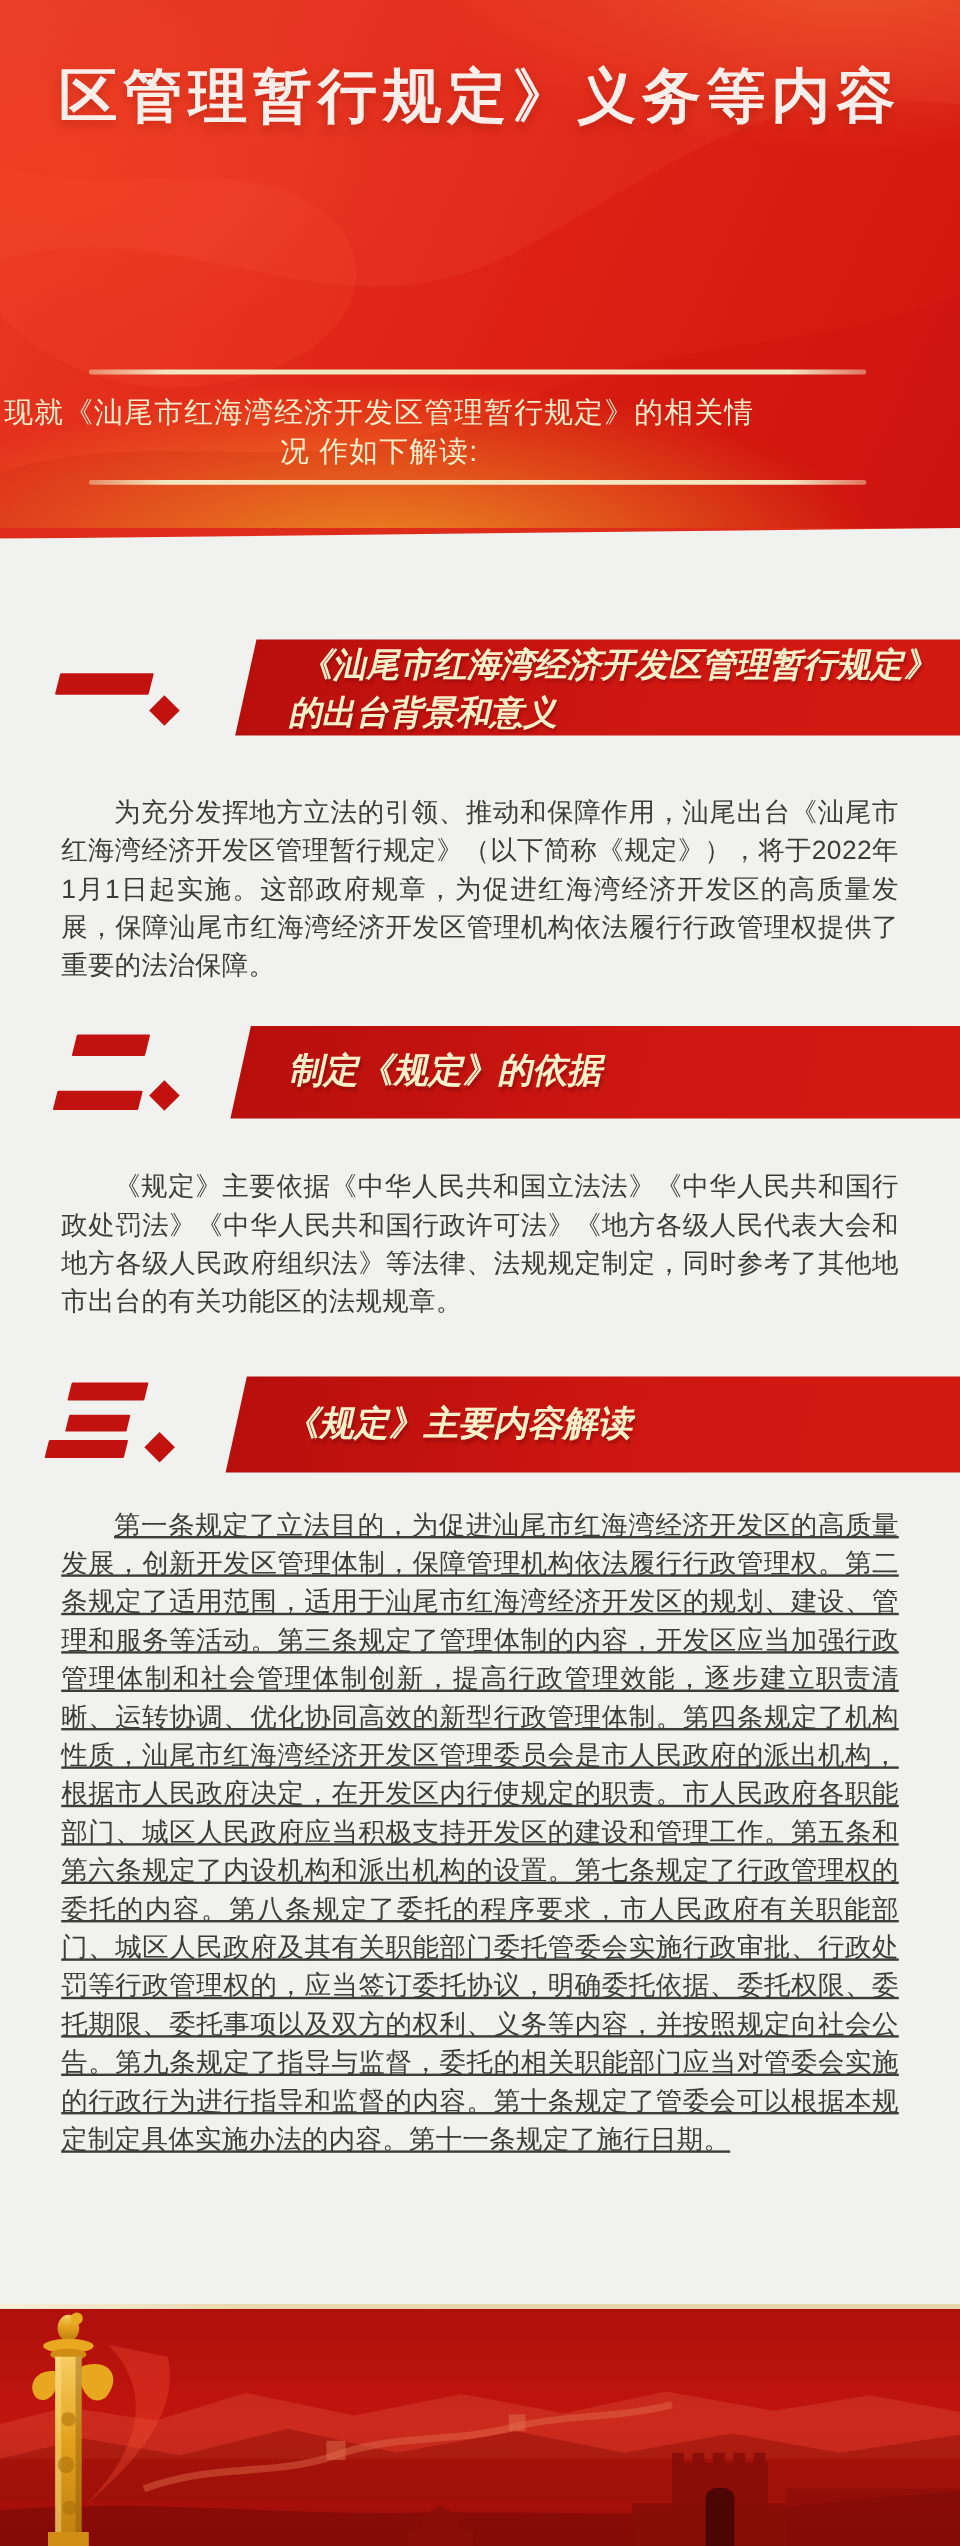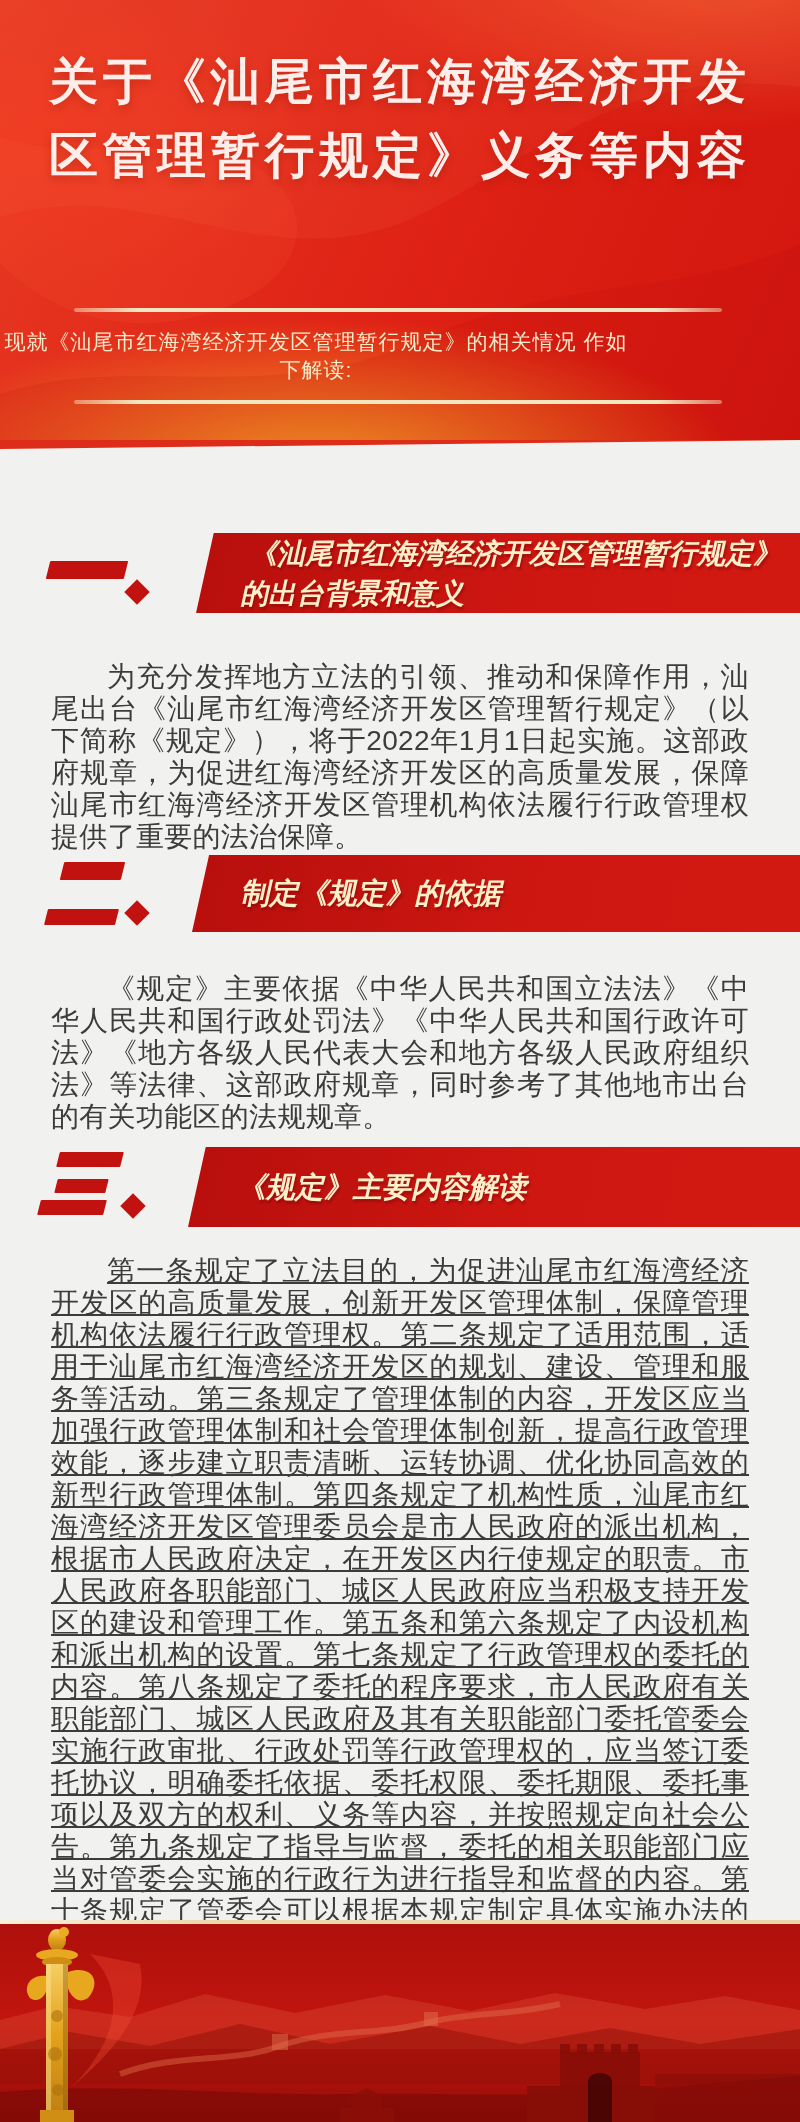--- a/index.html
+++ b/index.html
@@ -29,21 +29,21 @@
     color:#feeeea;text-shadow:0 4px 8px rgba(140,20,5,.35);
   }
   .divider{
     position:absolute;left:74px;width:648px;height:4px;border-radius:2px;
     background:linear-gradient(90deg,rgba(243,231,194,.45),#f3e7c2 10%,#f3e7c2 90%,rgba(243,231,194,.45));
   }
   .divider-top{top:308px;}
   .divider-bottom{top:400px;}
   .subtitle{
     position:absolute;top:328px;left:0;width:632px;text-align:center;
-    font-size:21px;letter-spacing:1px;color:#f7ecca;
+    font-size:24px;letter-spacing:1px;color:#f7ecca;
   }
 
   
   .banner{
     position:absolute;width:780px;
     background:linear-gradient(90deg,#b80f0d,#cf1711 45%,#d31a11);
     transform:skewX(-12.5deg);transform-origin:0 100%;
     color:#faf0c9;font-weight:bold;
     text-shadow:2px 3px 2px rgba(120,8,8,.45);
     box-sizing:border-box;padding-left:42px;
@@ -52,21 +52,21 @@
   .banner-2{top:855px;left:192px;height:77px;font-size:29px;line-height:77px;}
   .banner-3{top:1147px;left:188px;height:80px;font-size:29px;line-height:80px;}
 
   
   .bar{position:absolute;background:#c21210;transform:skewX(-14deg);border-radius:1px;}
   .diamond{position:absolute;background:#c21210;transform:rotate(45deg);}
 
   
   .para{
     position:absolute;left:51px;width:698px;
-    font-size:28px;line-height:32px;letter-spacing:.3px;
+    font-size:22px;line-height:32px;letter-spacing:.3px;
     color:#3c3c3c;text-align:justify;text-indent:2em;
   }
   .para-1{top:661px;}
   .para-2{top:973px;}
   .para-3{top:1255px;text-decoration:underline;}
 
   
   .footer-line{
     position:absolute;top:1920px;left:0;width:800px;height:4px;
     background:linear-gradient(90deg,#f7f0da,#ead9ad 25%,#e7d6a9 100%);
@@ -78,21 +78,20 @@
 
 <div id="page">
 
   <div class="header">
     <svg class="header-swoosh" width="800" height="440" viewBox="0 0 800 440">
       <path d="M-50,240 C120,140 260,300 430,210 C560,140 640,60 820,90 L820,-20 L-50,-20 Z" fill="rgba(255,120,90,0.10)"></path>
       <path d="M-60,420 C100,330 240,420 420,340 C580,270 700,300 830,230 L830,470 L-60,470 Z" fill="rgba(170,10,5,0.12)"></path>
       <path d="M-40,120 C60,180 180,120 260,170 C330,214 300,300 180,320 C60,340 -20,260 -40,200 Z" fill="rgba(255,90,60,0.14)"></path>
     </svg>
     <div class="title">
-      <div>关于《汕尾市红海湾经济开发</div>
       <div>区管理暂行规定》义务等内容</div>
     </div>
     <div class="divider divider-top"></div>
     <div class="subtitle">现就《汕尾市红海湾经济开发区管理暂行规定》的相关情况 作如下解读:</div>
     <div class="divider divider-bottom"></div>
   </div>
   <div class="header-notch"></div>
 
   <div>
     <div class="bar" style="left:48px;top:561px;width:78px;height:18px;"></div>
@@ -105,21 +104,21 @@
   <div class="para para-1">为充分发挥地方立法的引领、推动和保障作用，汕尾出台《汕尾市红海湾经济开发区管理暂行规定》（以下简称《规定》），将于2022年1月1日起实施。这部政府规章，为促进红海湾经济开发区的高质量发展，保障汕尾市红海湾经济开发区管理机构依法履行行政管理权提供了重要的法治保障。</div>
 
   <div>
     <div class="bar" style="left:62px;top:862px;width:61px;height:18px;"></div>
     <div class="bar" style="left:46px;top:909px;width:71px;height:16px;"></div>
     <div class="diamond" style="left:128px;top:904px;width:18px;height:18px;"></div>
   </div>
   <div class="banner banner-2">
     <div>制定《规定》的依据</div>
   </div>
-  <div class="para para-2">《规定》主要依据《中华人民共和国立法法》《中华人民共和国行政处罚法》《中华人民共和国行政许可法》《地方各级人民代表大会和地方各级人民政府组织法》等法律、这部政府规章，同时参考了其他地市出台的有关功能区的法规规章。</div>
+  <div class="para para-2">《规定》主要依据《中华人民共和国立法法》《中华人民共和国行政处罚法》《中华人民共和国行政许可法》《地方各级人民代表大会和地方各级人民政府组织法》等法律、法规规定制定，同时参考了其他地市出台的有关功能区的法规规章。</div>
 
   <div>
     <div class="bar" style="left:58px;top:1152px;width:64px;height:15px;"></div>
     <div class="bar" style="left:56px;top:1179px;width:51px;height:14px;"></div>
     <div class="bar" style="left:39px;top:1200px;width:66px;height:15px;"></div>
     <div class="diamond" style="left:124px;top:1197px;width:18px;height:18px;"></div>
   </div>
   <div class="banner banner-3">
     <div>《规定》主要内容解读</div>
   </div>

